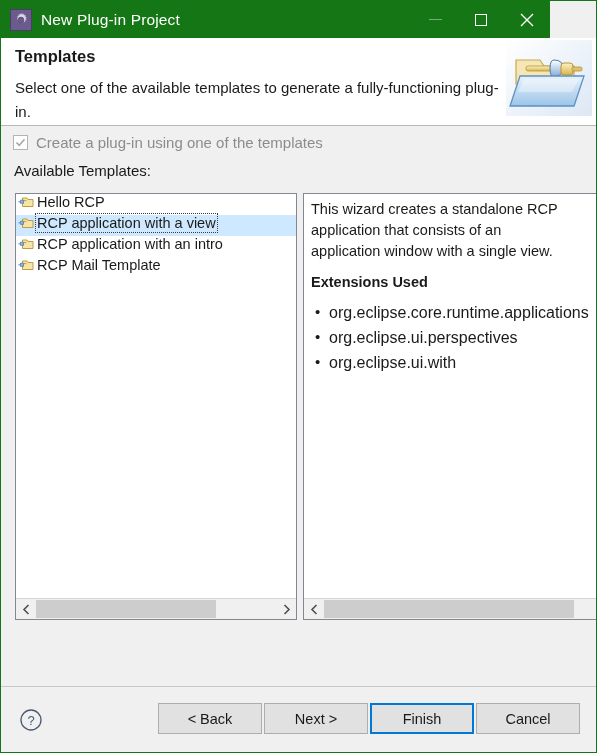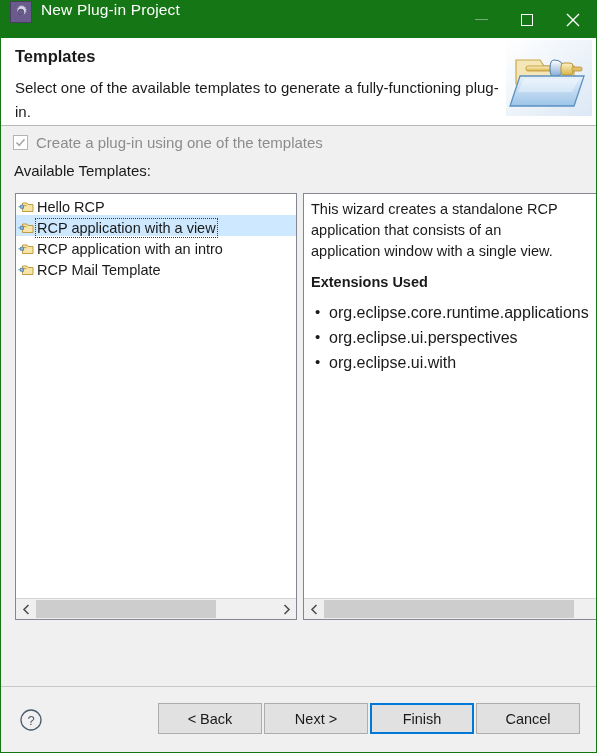--- a/index.html
+++ b/index.html
@@ -20,25 +20,25 @@
     box-sizing: border-box;
     border: 1px solid #157615;
     background: #f0f0f0;
     overflow: hidden;
   }
 
   
   .titlebar {
     position: absolute;
     left: 0; top: 0;
-    width: 595px;
+    width: 549px;
     height: 37px;
     background: #157615;
     display: flex;
-    align-items: flex-start;
+    align-items: center;
   }
   .title-icon {
     width: 22px; height: 22px;
     margin-left: 9px;
     margin-right: 9px;
     position: relative;
     flex: 0 0 auto;
   }
   .title-icon .plate {
     position: absolute;
@@ -174,21 +174,21 @@
     position: absolute;
     left: 0; top: 0; right: 0;
     bottom: 22px;
     overflow: hidden;
   }
 
   
   .list-item {
     height: 21px;
     display: flex;
-    align-items: flex-end;
+    align-items: flex-start;
     padding-left: 2px;
     box-sizing: border-box;
     position: relative;
   }
   .list-item.selected {
     background: #cde8ff;
   }
   .item-icon {
     width: 17px; height: 16px;
     flex: 0 0 auto;

